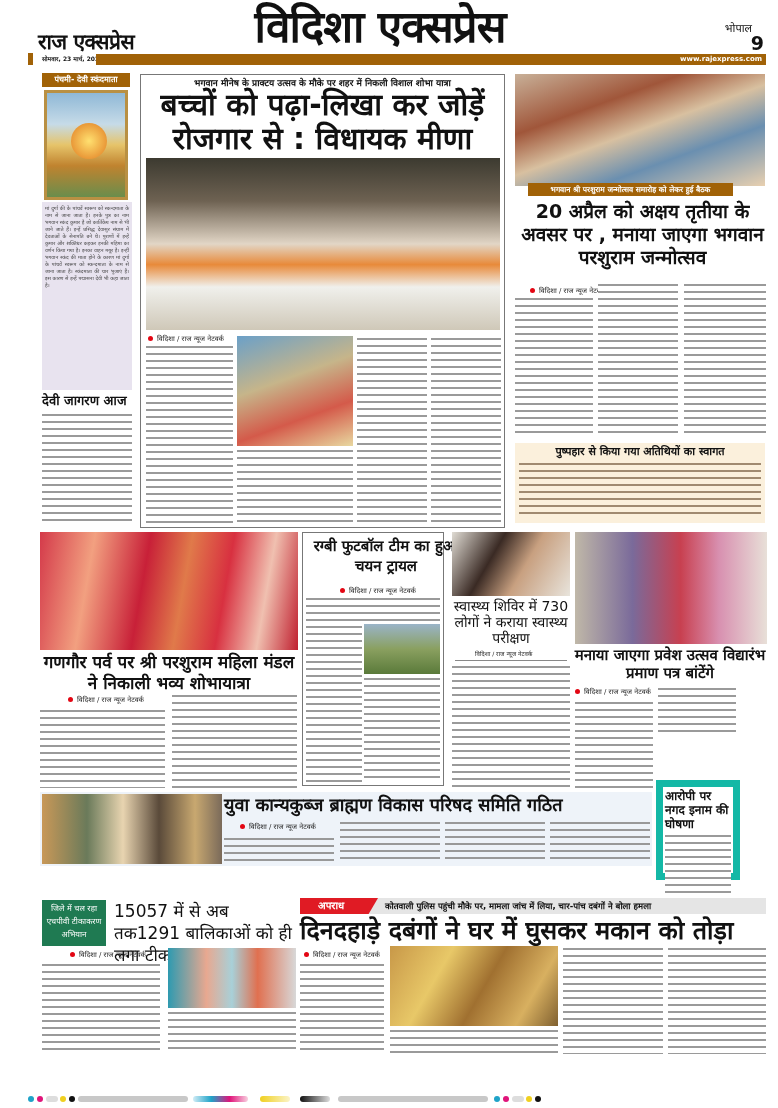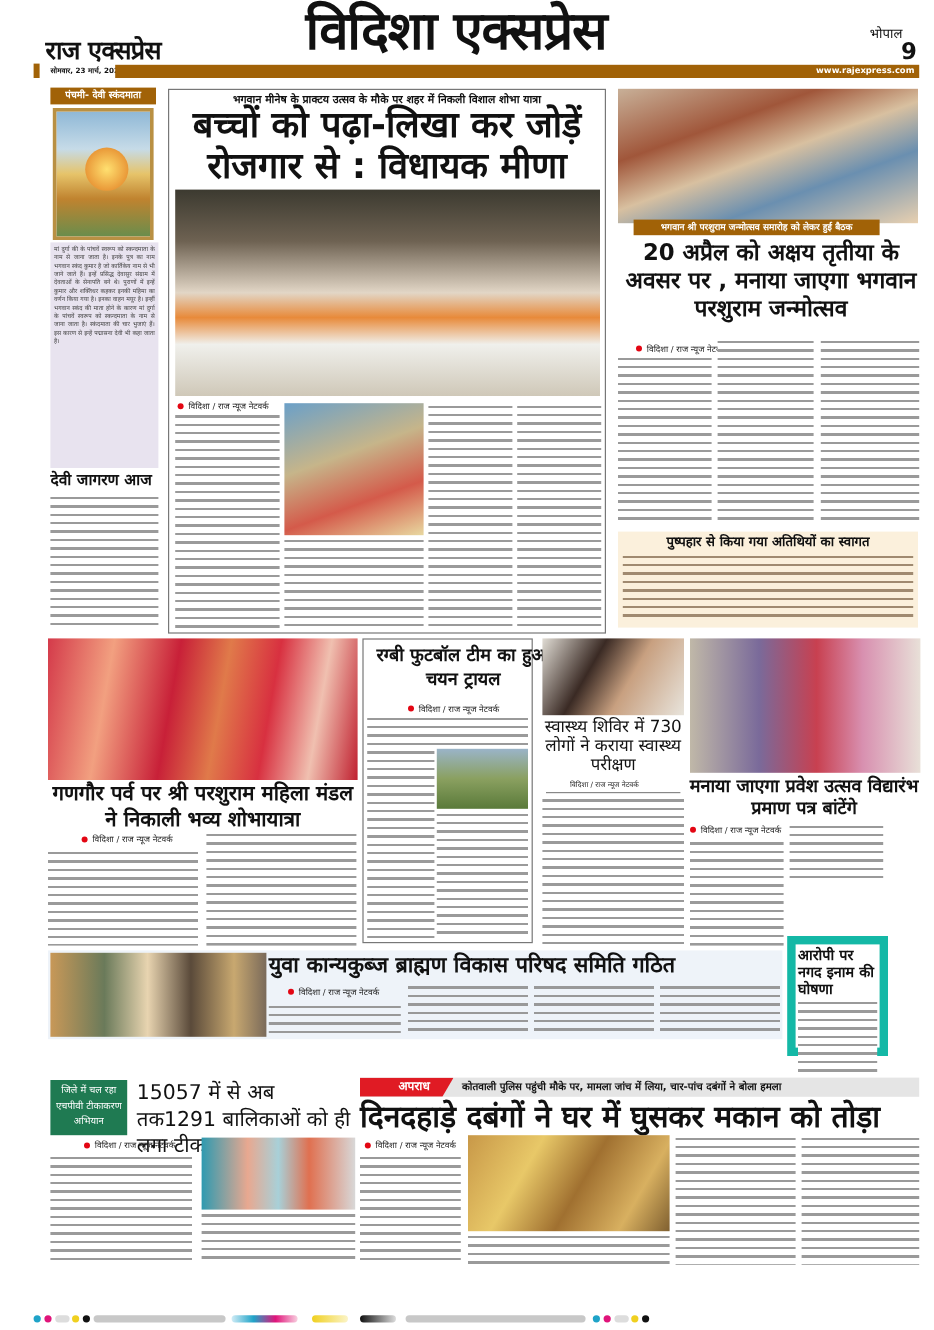--- a/index.html
+++ b/index.html
@@ -124,21 +124,21 @@
 <div class="abs" style="left:114px;top:900px;width:180px;font-size:17px;line-height:22px">15057 में से अब तक1291 बालिकाओं को ही लगा टीका</div>
 <div class="abs byline" style="left:70px;top:950px">
     <span class="dot"></span>
     <span>विदिशा / राज न्यूज नेटवर्क</span>
   </div>
 <div class="abs txt lines" style="left:42px;top:962px;width:118px;height:92px;color:transparent;overflow:hidden">इस समय जिले में किशोरियों को सर्वाइकल कैंसर से बचाने के लिए एचपीवी टीकाकरण अभियान चलाया जा रहा है। जिले में 14 से 15 वर्ष की बालिकाओं को यह टीका निःशुल्क लगाया जा रहा है। अब तक केवल 1 हजार 291 बालिकाओं को ही टीका लगाया जा सका है।</div>
 <div class="abs photo" style="left:168px;top:948px;width:128px;height:60px;background:linear-gradient(90deg,#2e9ab0 0%,#e8a890 30%,#a8d0d8 50%,#e07050 70%,#d8d8d8 100%)"></div>
 <div class="abs lines" style="left:168px;top:1010px;width:128px;height:44px"></div>
 
 <div class="abs" style="left:300px;top:898px;width:466px;height:16px;background:#e5e5e5"></div>
-<div class="abs" style="left:300px;top:898px;width:78px;height:16px;background:#e01b24;clip-path:polygon(0 0,100% 0,88% 100%,0 100%);color:#fff;font-size:10px;font-weight:bold;line-height:16px;padding-left:32px">अपराध</div>
+<div class="abs" style="left:300px;top:898px;width:78px;height:16px;background:#e01b24;clip-path:polygon(0 0,100% 0,88% 100%,0 100%);color:#fff;font-size:10px;font-weight:bold;line-height:16px;padding-left:18px">अपराध</div>
 <div class="abs" style="left:385px;top:900px;width:380px;font-size:8.5px;font-weight:bold;line-height:12px">कोतवाली पुलिस पहुंची मौके पर, मामला जांच में लिया, चार-पांच दबंगों ने बोला हमला</div>
 <div class="abs hl" style="left:300px;top:916px;width:468px;font-size:25px;line-height:30px">दिनदहाड़े दबंगों ने घर में घुसकर मकान को तोड़ा</div>
 <div class="abs byline" style="left:304px;top:950px">
     <span class="dot"></span>
     <span>विदिशा / राज न्यूज नेटवर्क</span>
   </div>
 <div class="abs txt lines" style="left:300px;top:962px;width:84px;height:92px;color:transparent;overflow:hidden">रविवार को दिनदहाड़े करीब चार-पांच दबंगों ने गुलाबगंज क्षेत्र में एक मकान में घुसकर तोड़फोड़ की। सूचना मिलते ही कोतवाली थाना प्रभारी अपने बल के साथ मौके पर पहुंचे और जांच शुरू की।</div>
 <div class="abs photo" style="left:390px;top:946px;width:168px;height:80px;background:linear-gradient(120deg,#c89848 0%,#e8c868 30%,#a07030 55%,#d8b060 80%,#806030 100%)"></div>
 <div class="abs lines" style="left:390px;top:1028px;width:168px;height:26px"></div>
 <div class="abs txt lines" style="left:563px;top:946px;width:100px;height:108px;color:transparent;overflow:hidden">जिन्होंने दीवारों को तोड़ दिया। घर में रखा सभी सामान और टीन शेड भी तोड़ डाला। पुलिस सीसीटीवी कैमरों के आधार पर जल्द ही आरोपियों के गिरफ्तार करने की बात कही है।</div>

